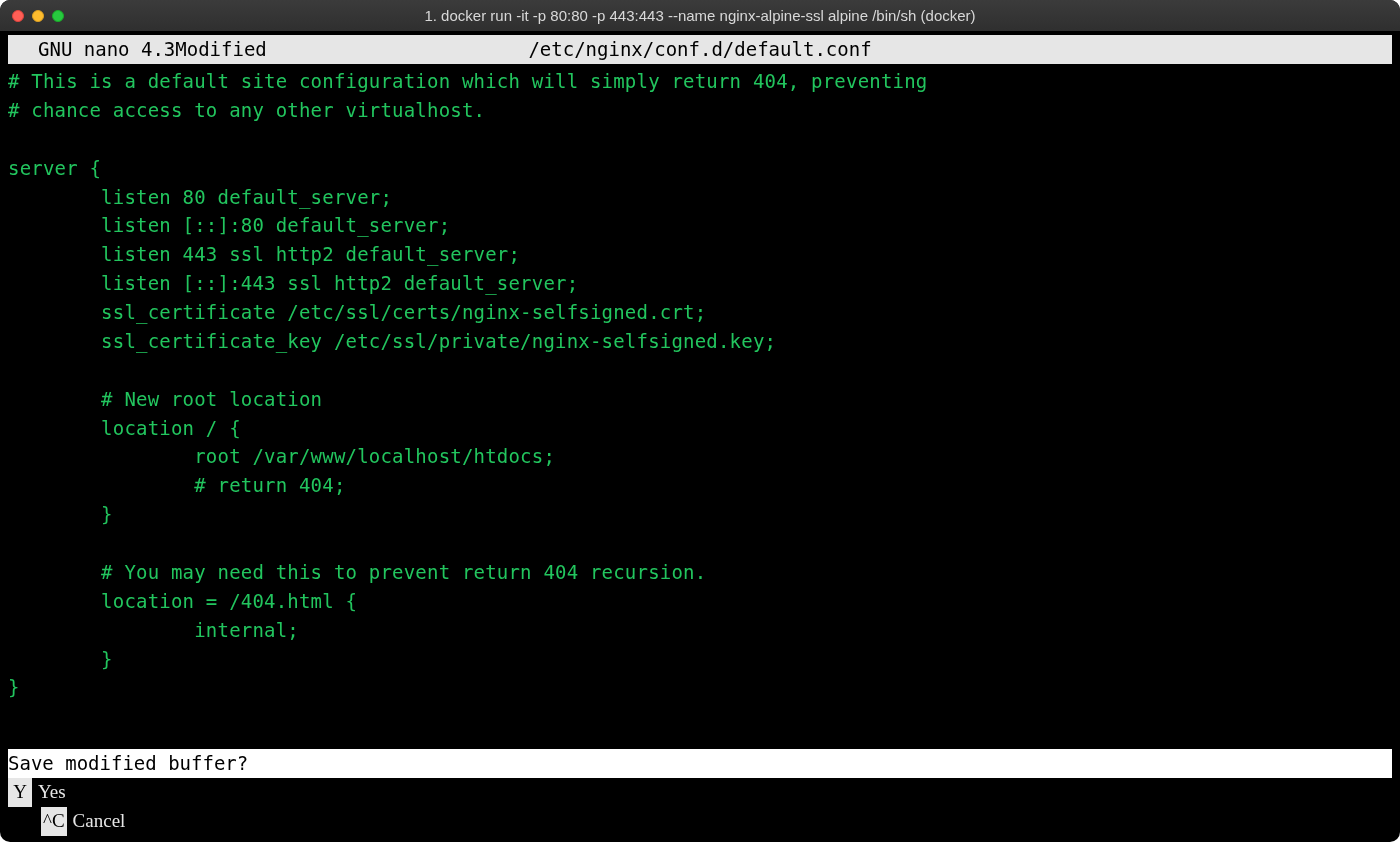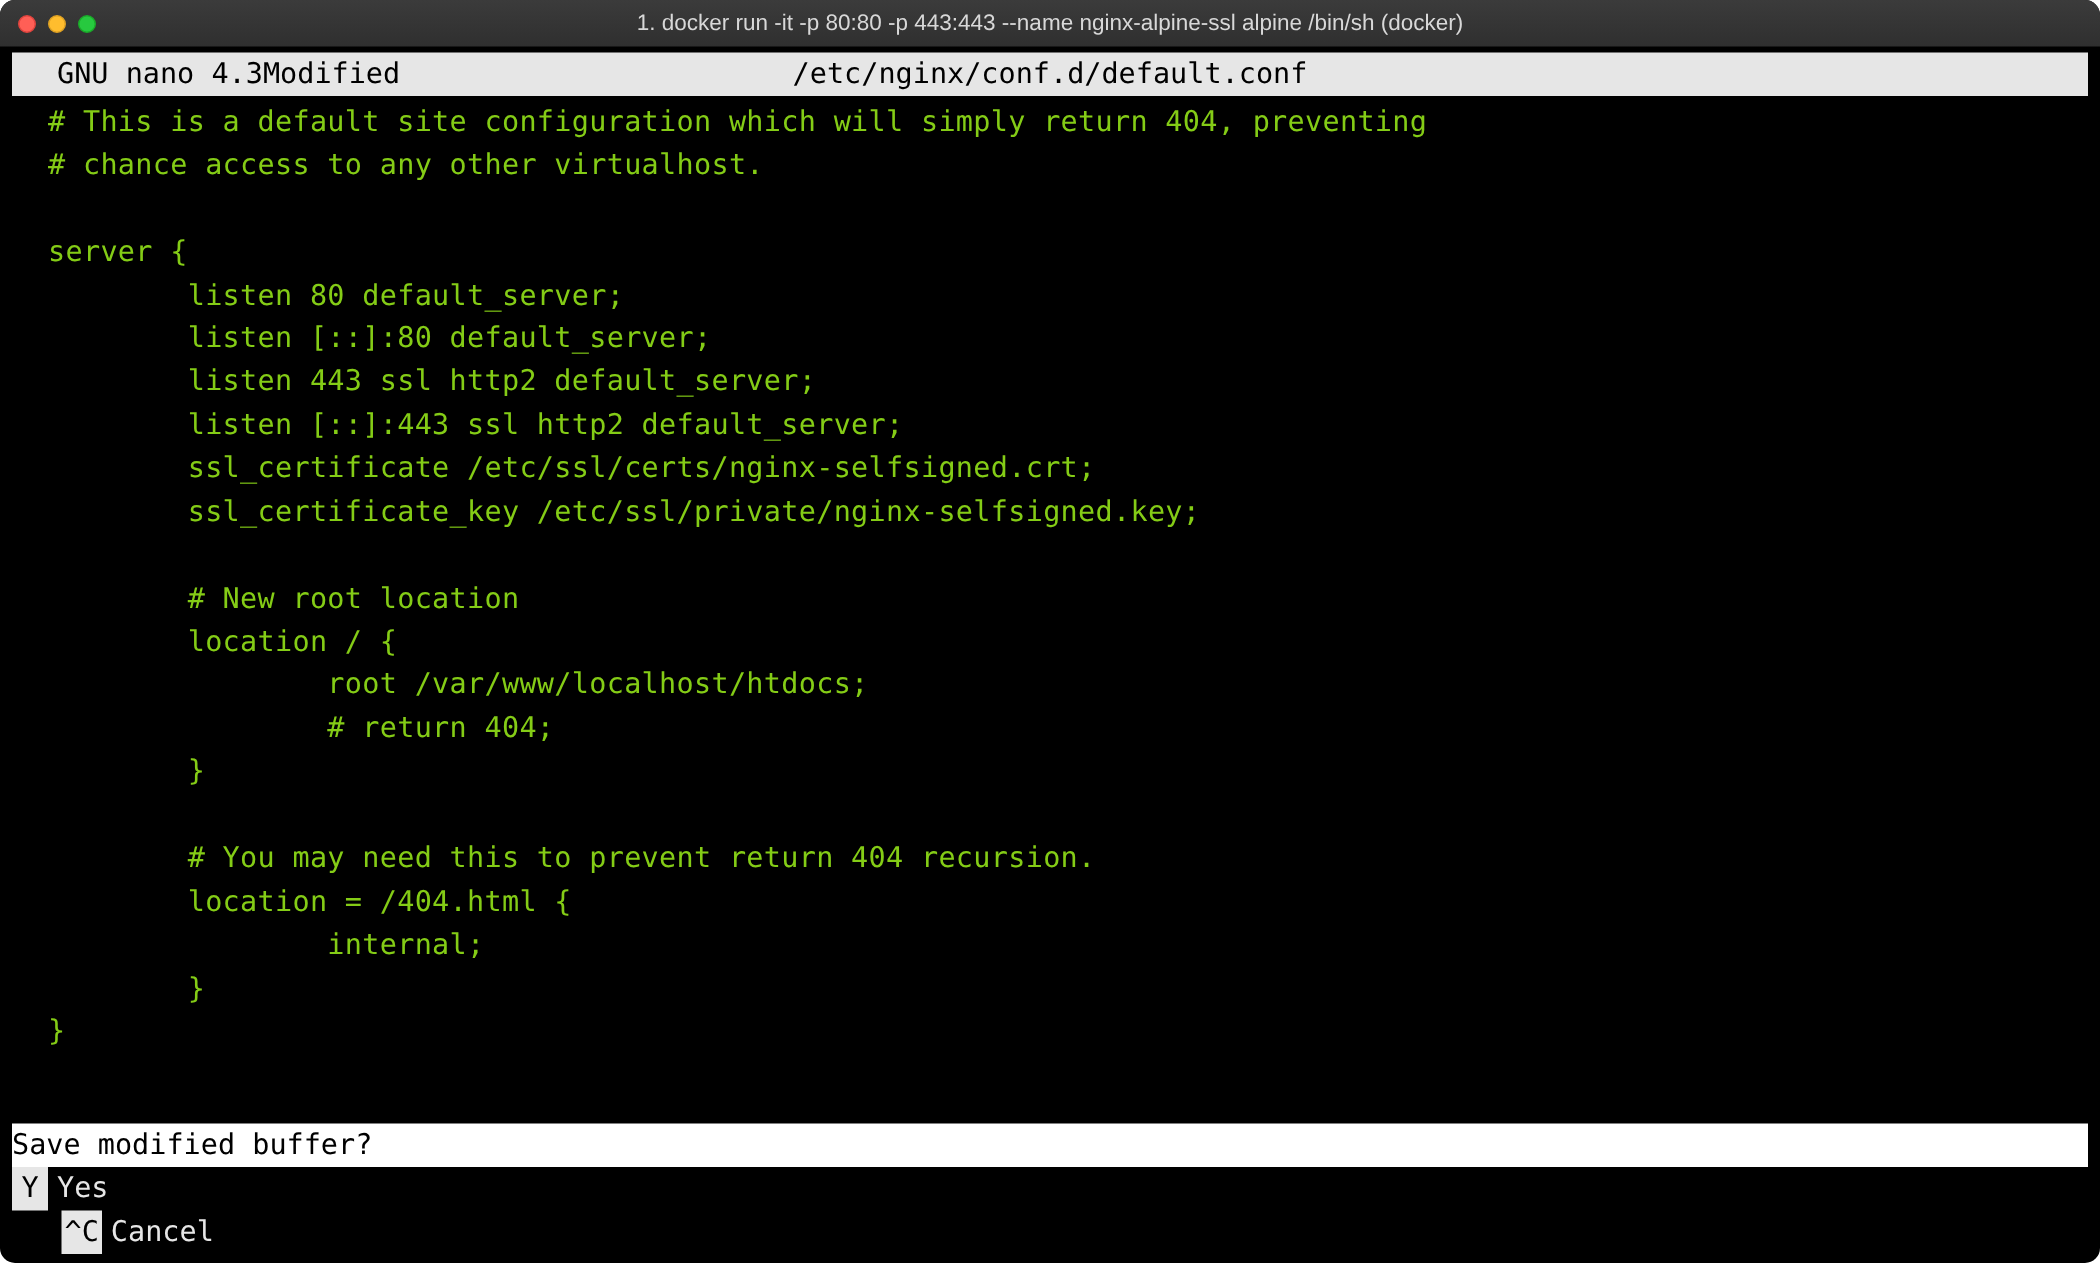--- a/index.html
+++ b/index.html
@@ -64,43 +64,43 @@
   }
   .nano-header .center {
     position: absolute;
     left: 0; right: 0;
     text-align: center;
     pointer-events: none;
   }
   .nano-header { position: relative; }
   .editor {
     flex: 1;
-    color: #84cc16;
+    color: #22c55e;
     padding: 3px 8px 0 8px;
     white-space: pre;
     line-height: 1.52;
     letter-spacing: 0.2px;
-    margin-left: 24px;
   }
   .prompt-bar {
     background: #ffffff;
     color: #000;
     height: 29px;
     line-height: 29px;
     padding: 0 0 0 0;
     margin: 0 8px;
   }
   .shortcuts {
     color: #e6e6e6;
     margin: 0 8px 6px 8px;
     line-height: 1.52;
   }
   .shortcuts .row {
     display: flex;
     gap: 0;
+    font-family: Liberation Serif, serif;
   }
   .kbd {
     background: #e6e6e6;
     color: #000;
     display: inline-block;
     min-width: 24px;
     text-align: center;
     padding: 0 2px;
   }
   .scol {

